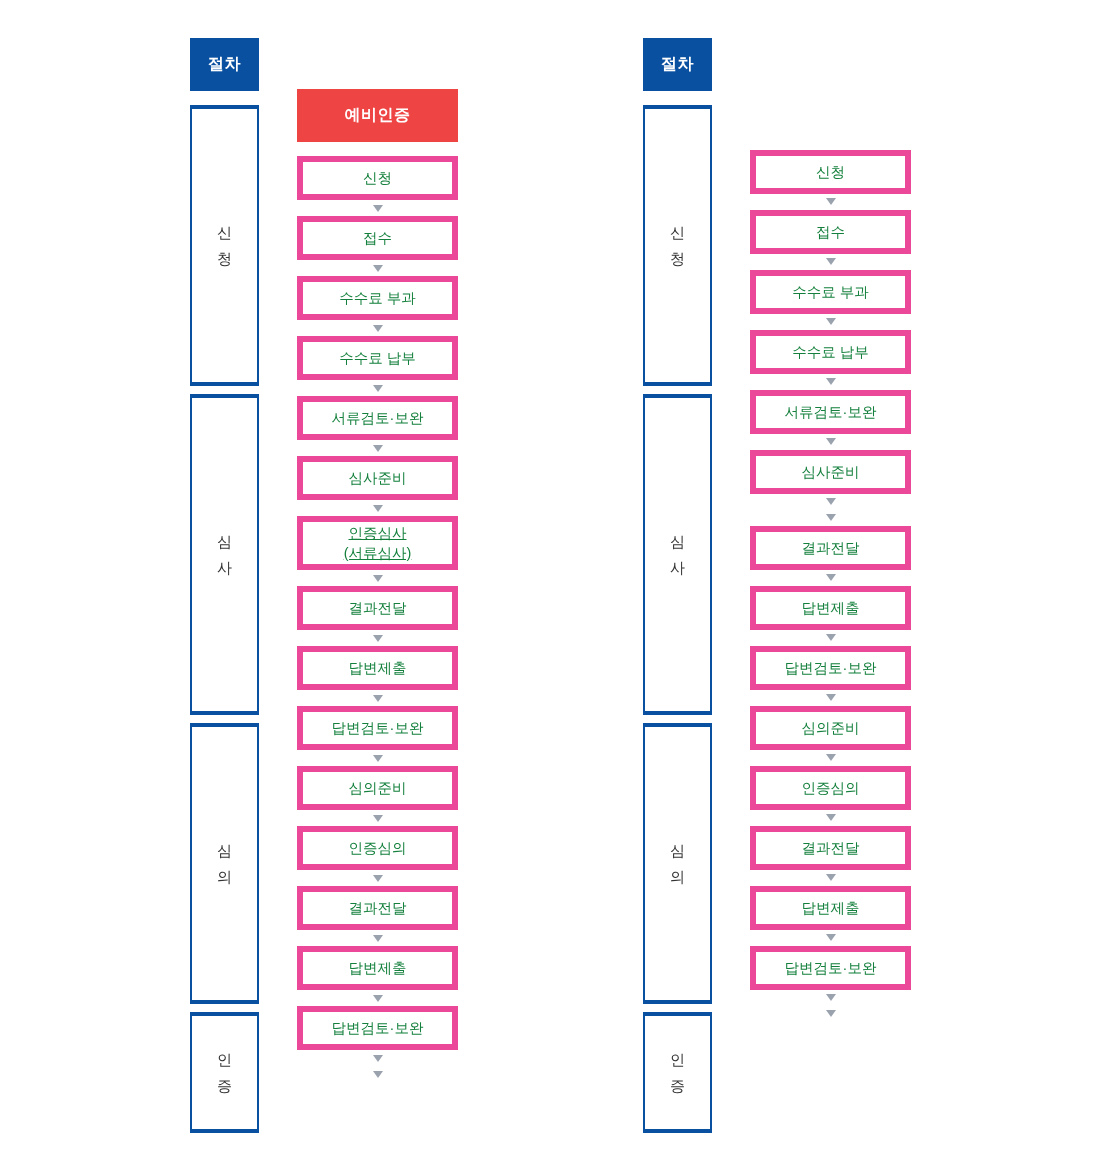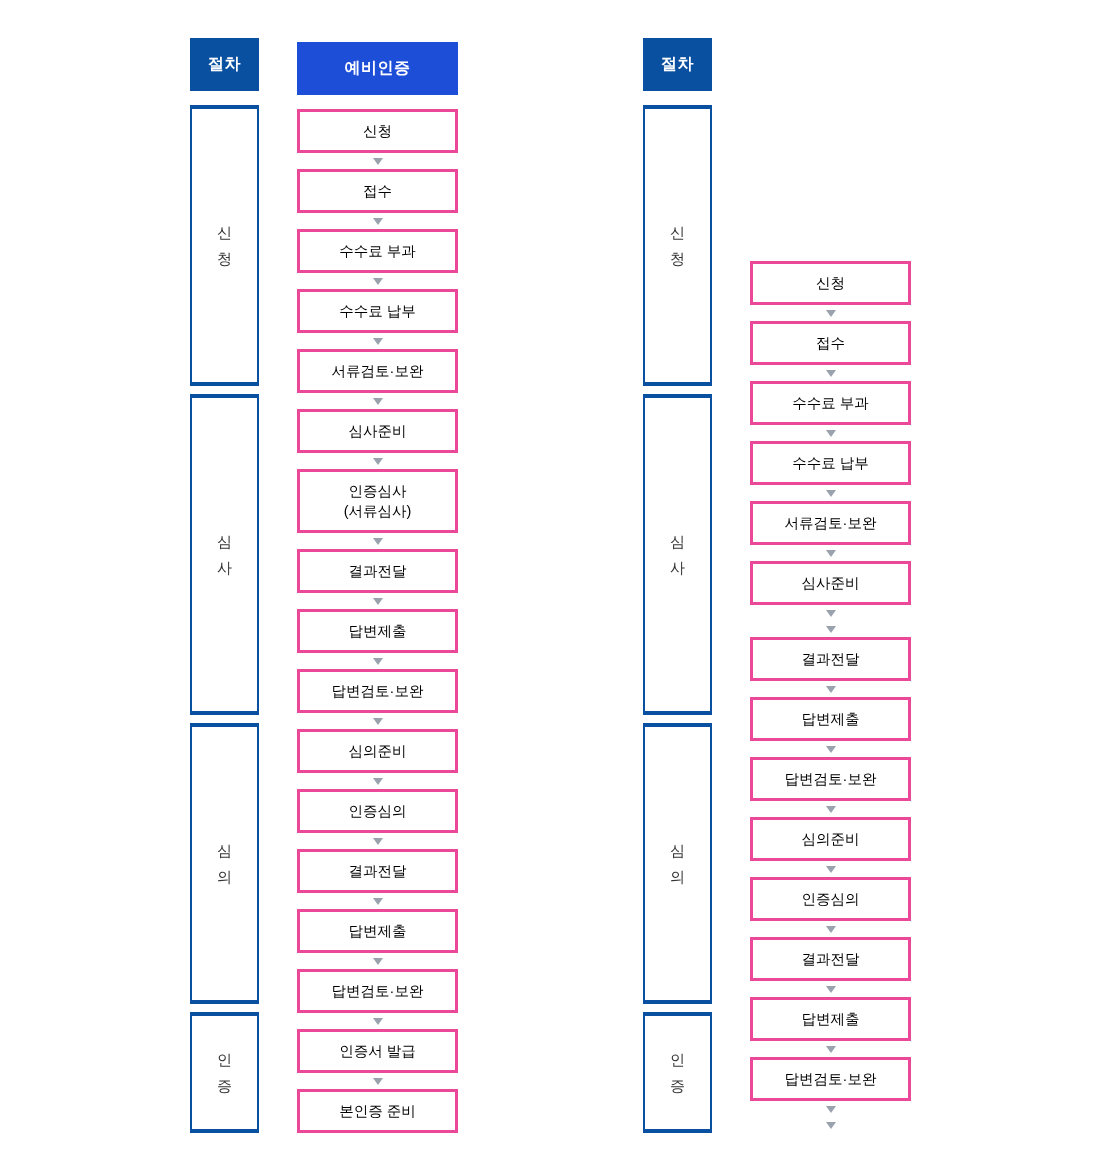--- a/index.html
+++ b/index.html
@@ -21,21 +21,21 @@
     width: 1098px;
     height: 1170px;
   }
 
   
   .flow-group {
     position: absolute;
     top: 38px;
     display: flex;
     flex-direction: row;
-    align-items: flex-end;
+    align-items: center;
     gap: 38px;
   }
   .flow-group.group-left  { left: 190px; }
   .flow-group.group-right { left: 643px; }
 
   
   .stage-col {
     display: flex;
     flex-direction: column;
     width: 69px;
@@ -55,21 +55,21 @@
     display: flex;
     align-items: center;
     justify-content: center;
     color: #ffffff;
     font-size: 16px;
     font-weight: bold;
     letter-spacing: 0.5px;
     margin-bottom: 14px;
   }
   .col-header.stage-header { background: #0a50a0; }
-  .col-header.proc-header  { background: #1d4ed8; }
+  .col-header.proc-header  { background: #ef4444; }
 
   
   .stage-box {
     box-sizing: border-box;
     background: #ffffff;
     border-left: 2px solid #0a50a0;
     border-right: 2px solid #0a50a0;
     border-top: 4px solid #0a50a0;
     border-bottom: 4px solid #0a50a0;
     display: flex;
@@ -92,34 +92,35 @@
   
   .stage-box.h-apply  { height: 281px; }
   .stage-box.h-review { height: 321px; }
   .stage-box.h-delib  { height: 281px; }
   .stage-box.h-cert   { height: 121px; }
 
   
   .proc-box {
     box-sizing: border-box;
     background: #ffffff;
-    border: 3px solid #ec4899;
+    border: 6px solid #ec4899;
     height: 44px;
     display: flex;
     align-items: center;
     justify-content: center;
     text-align: center;
     font-size: 14.5px;
     line-height: 20px;
-    color: #000000;
+    color: #15803d;
     white-space: pre-line;
     padding: 0 4px;
   }
   .proc-box.tall {
-    height: 64px;
+    height: 54px;
+    text-decoration: underline;
   }
 
   
   .arrow {
     height: 16px;
     display: flex;
     align-items: center;
     justify-content: center;
   }
   .arrow .chev {
@@ -210,25 +211,23 @@
           <span class="chev"></span>
         </div>
         <div class="proc-box">답변제출</div>
         <div class="arrow">
           <span class="chev"></span>
         </div>
         <div class="proc-box">답변검토·보완</div>
         <div class="arrow">
           <span class="chev"></span>
         </div>
-        <div class="proc-box">인증서 발급</div>
-        <div class="arrow">
-          <span class="chev"></span>
-        </div>
-        <div class="proc-box">본인증 준비</div>
+        <div class="arrow">
+          <span class="chev"></span>
+        </div>
       </div>
     </div>
     <div class="flow-group group-right">
       <div class="stage-col">
         <div class="col-header stage-header">절차</div>
         <div class="stage-box h-apply">
           <div class="stage-label">신
 청</div>
         </div>
         <div class="stage-box h-review">

